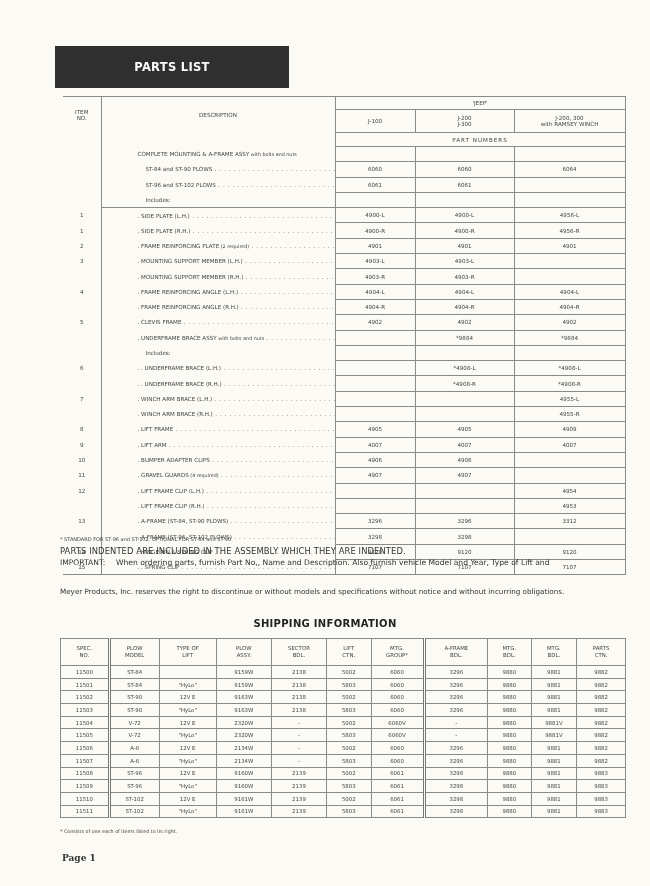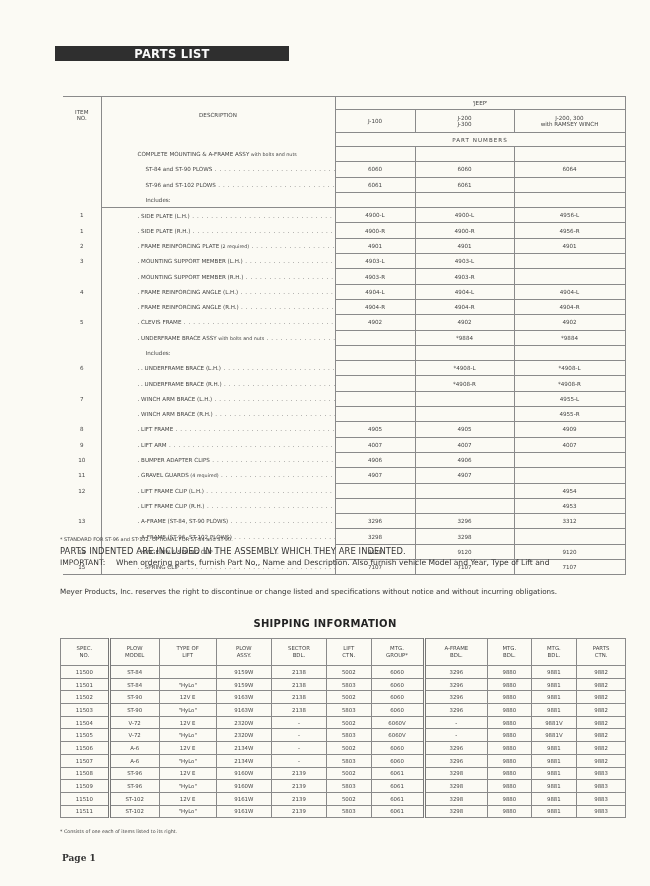--- a/index.html
+++ b/index.html
@@ -4,21 +4,21 @@
 <style>
   html, body { margin: 0; padding: 0; }
   body {
     width: 650px; height: 886px; overflow: hidden;
     background: #fbfaf4;
     font-family: "DejaVu Sans", sans-serif;
     color: #2a2a2a;
     position: relative;
   }
   .banner {
-    position: absolute; left: 55px; top: 46px; width: 234px; height: 15px;
+    position: absolute; left: 55px; top: 46px; width: 234px; height: 42px;
     background: #2f2f2f;
     color: #fafafa; font-weight: bold; font-size: 11.5px; letter-spacing: 0.3px;
     display: flex; align-items: center; justify-content: center;
     font-family: "DejaVu Sans", sans-serif;
   }
   
   .parts {
     position: absolute; left: 63px; top: 96px; width: 562px;
     border-collapse: collapse; table-layout: fixed;
     font-size: 5.6px; color: #444;
@@ -304,21 +304,21 @@
         <td class="pn" style="border-bottom: 1px solid rgb(138, 138, 138);">7107</td>
       </tr>
     </tbody>
 </table>
 
 <div class="note1">* STANDARD FOR ST-96 and ST-102. OPTIONAL FOR ST-84 and ST-90.</div>
 <div class="note2">PARTS INDENTED ARE INCLUDED IN THE ASSEMBLY WHICH THEY ARE INDENTED.</div>
 <div class="note3">
   <div><span class="lbl">IMPORTANT:</span><span>When ordering parts, furnish Part No,, Name and Description.  Also furnish vehicle Model and Year, Type of Lift and</span></div>
 </div>
-<div class="note4">Meyer Products, Inc. reserves the right to discontinue or change listed and specifications without notice and without incurring obligations.</div>
+<div class="note4">Meyer Products, Inc. reserves the right to discontinue or without models and specifications without notice and without incurring obligations.</div>
 
 <div class="ship-title">SHIPPING INFORMATION</div>
 
 <table class="ship">
   <colgroup>
     <col style="width:46px">
       <col style="width:47px">
       <col style="width:54px">
       <col style="width:52px">
     <col style="width:52px">

